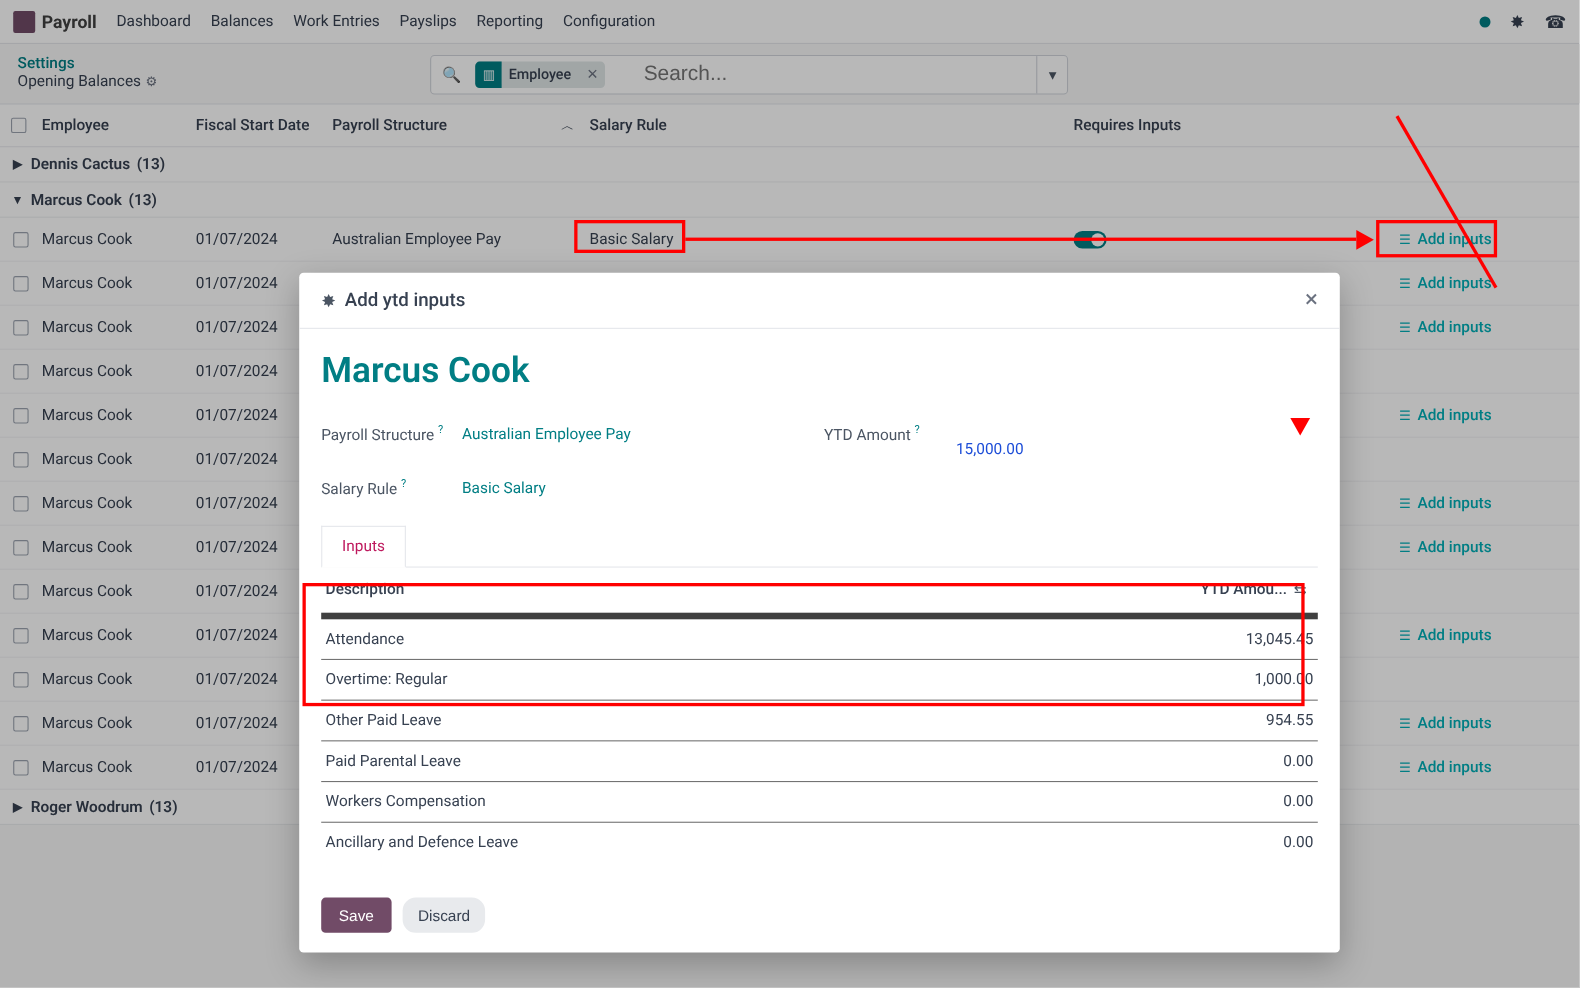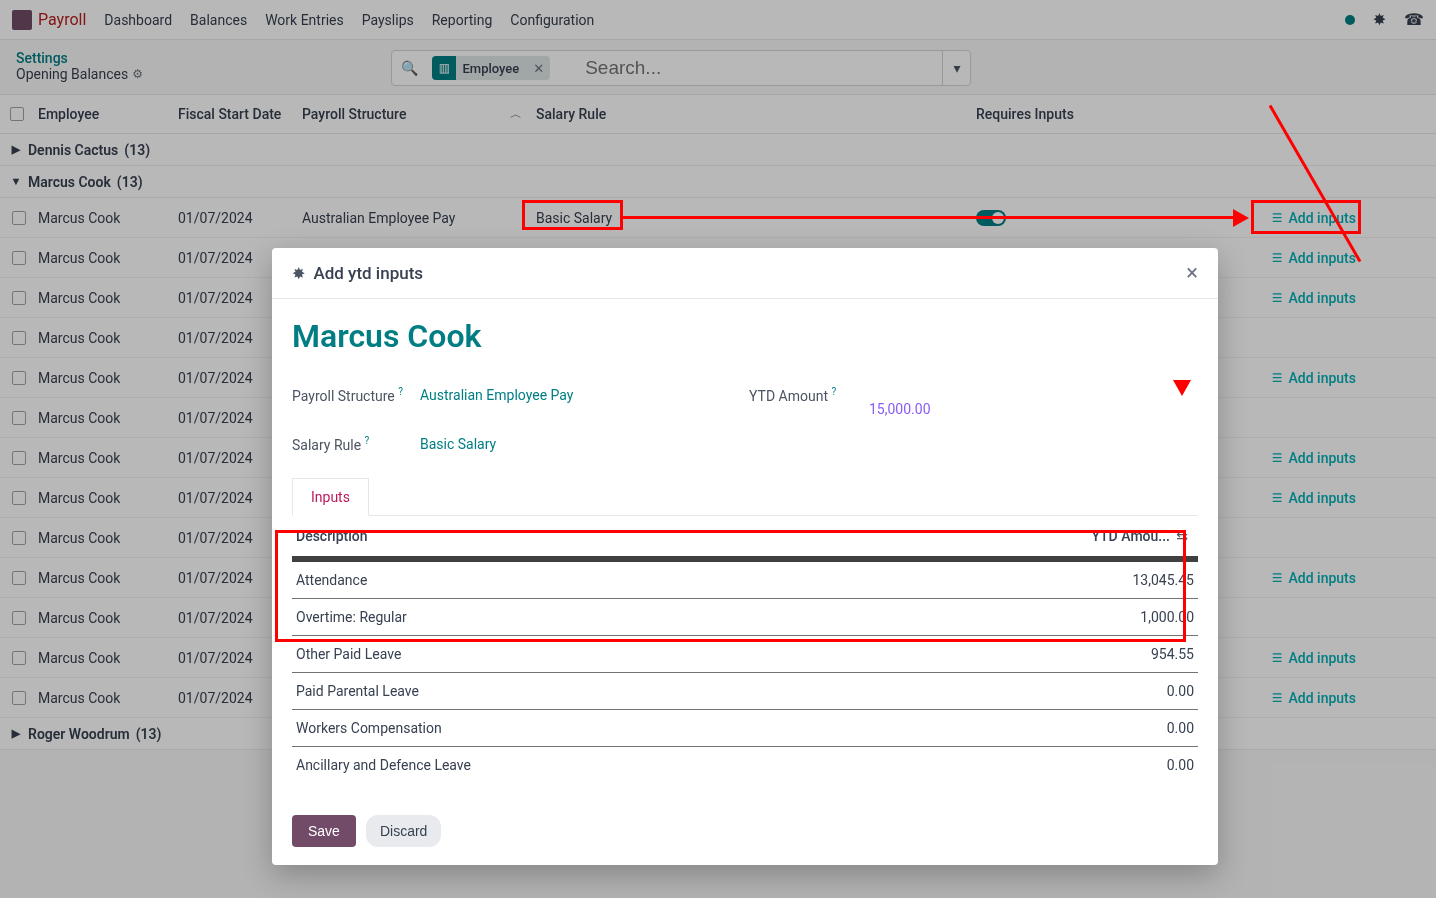--- a/index.html
+++ b/index.html
@@ -2,21 +2,21 @@
 <html><head>
 <meta charset="utf-8">
 <style>
   * { box-sizing: border-box; margin: 0; padding: 0; }
   body { font-family: -apple-system, BlinkMacSystemFont, "Segoe UI", Roboto, Arial, sans-serif; font-size: 14px; color: #374151; background: #f9f9f9; width: 1436px; height: 898px; overflow: hidden; position: relative; }
 
   
   .topnav { display: flex; align-items: center; height: 40px; background: #ffffff; padding: 0 12px; gap: 18px; border-bottom: 1px solid #e5e7eb; }
   .app-logo { display:flex; align-items:center; gap:6px;}
   .app-logo-sq { width:20px; height:20px; background:#714B67; border-radius:2px; display:inline-block;}
-  .app-name { font-weight: 400; color: #b91c1c; font-size: 16px; }
+  .app-name { font-weight: 700; color: #404040; font-size: 16px; }
   .nav-item { font-size: 14px; color: #374151; cursor: pointer; }
   .nav-spacer { flex: 1; }
   .status-dot { width:10px; height:10px; background:#017E84; border-radius:50%; display:inline-block;}
   .nav-icon { font-size: 16px; color:#374151; cursor:pointer; }
 
   
   .subheader { display:flex; align-items:flex-start; padding: 10px 16px 8px 16px; }
   .sub-left {}
   .sub-title-settings { color:#017E84; font-weight:500; font-size:14px; }
   .sub-title-line2 { color:#374151; font-size:14px; display:flex; align-items:center; gap:4px;}
@@ -58,21 +58,21 @@
   .modal-hd { display:flex; align-items:center; padding:14px 20px; border-bottom:1px solid #e5e7eb;}
   .modal-bug { color:#4b5563; font-size:16px; margin-right:8px;}
   .modal-title { font-size:17px; font-weight:500; color:#374151;}
   .modal-close { margin-left:auto; font-size:22px; color:#6b7280; cursor:pointer; line-height:1;}
   .modal-body { padding: 18px 20px 4px 20px;}
   .emp-name { font-size:32px; font-weight:600; color:#017E84; margin-bottom:18px;}
   .field-grid { display:grid; grid-template-columns: 128px 1fr 120px 1fr; row-gap:18px; align-items:center; font-size:14px;}
   .flabel { color:#4b5563; position:relative;}
   .flabel .qm { font-size:10px; color:#017E84; vertical-align: super;}
   .fvalue-link { color:#017E84; cursor:pointer;}
-  .fvalue { color:#8b5cf6;margin-top:28px;}
+  .fvalue { color:#1d4ed8;margin-top:28px;}
   .tabs { margin-top:24px; border-bottom:1px solid #e5e7eb;}
   .tab { display:inline-block; padding:10px 18px; border:1px solid #e5e7eb; border-bottom:1px solid #fff; background:#fff; position:relative; top:1px; font-size:14px; color:#be185d;}
   .inputs-hd { display:flex; padding:12px 4px; border-bottom:6px solid #404040; font-weight:500;}
   .inputs-hd .col1 { flex:1;}
   .inputs-hd .col2 { width:120px; text-align:right;}
   .inputs-hd .tool { width:24px; text-align:center; color:#4b5563; cursor:pointer;}
   .input-row { display:flex; padding:10px 4px; border-bottom:1px solid #737373; font-size:14px;}
   .input-row .col1 { flex:1;}
   .input-row .col2 { width:120px; text-align:right;}
   .input-row.last { border-bottom:none;}

